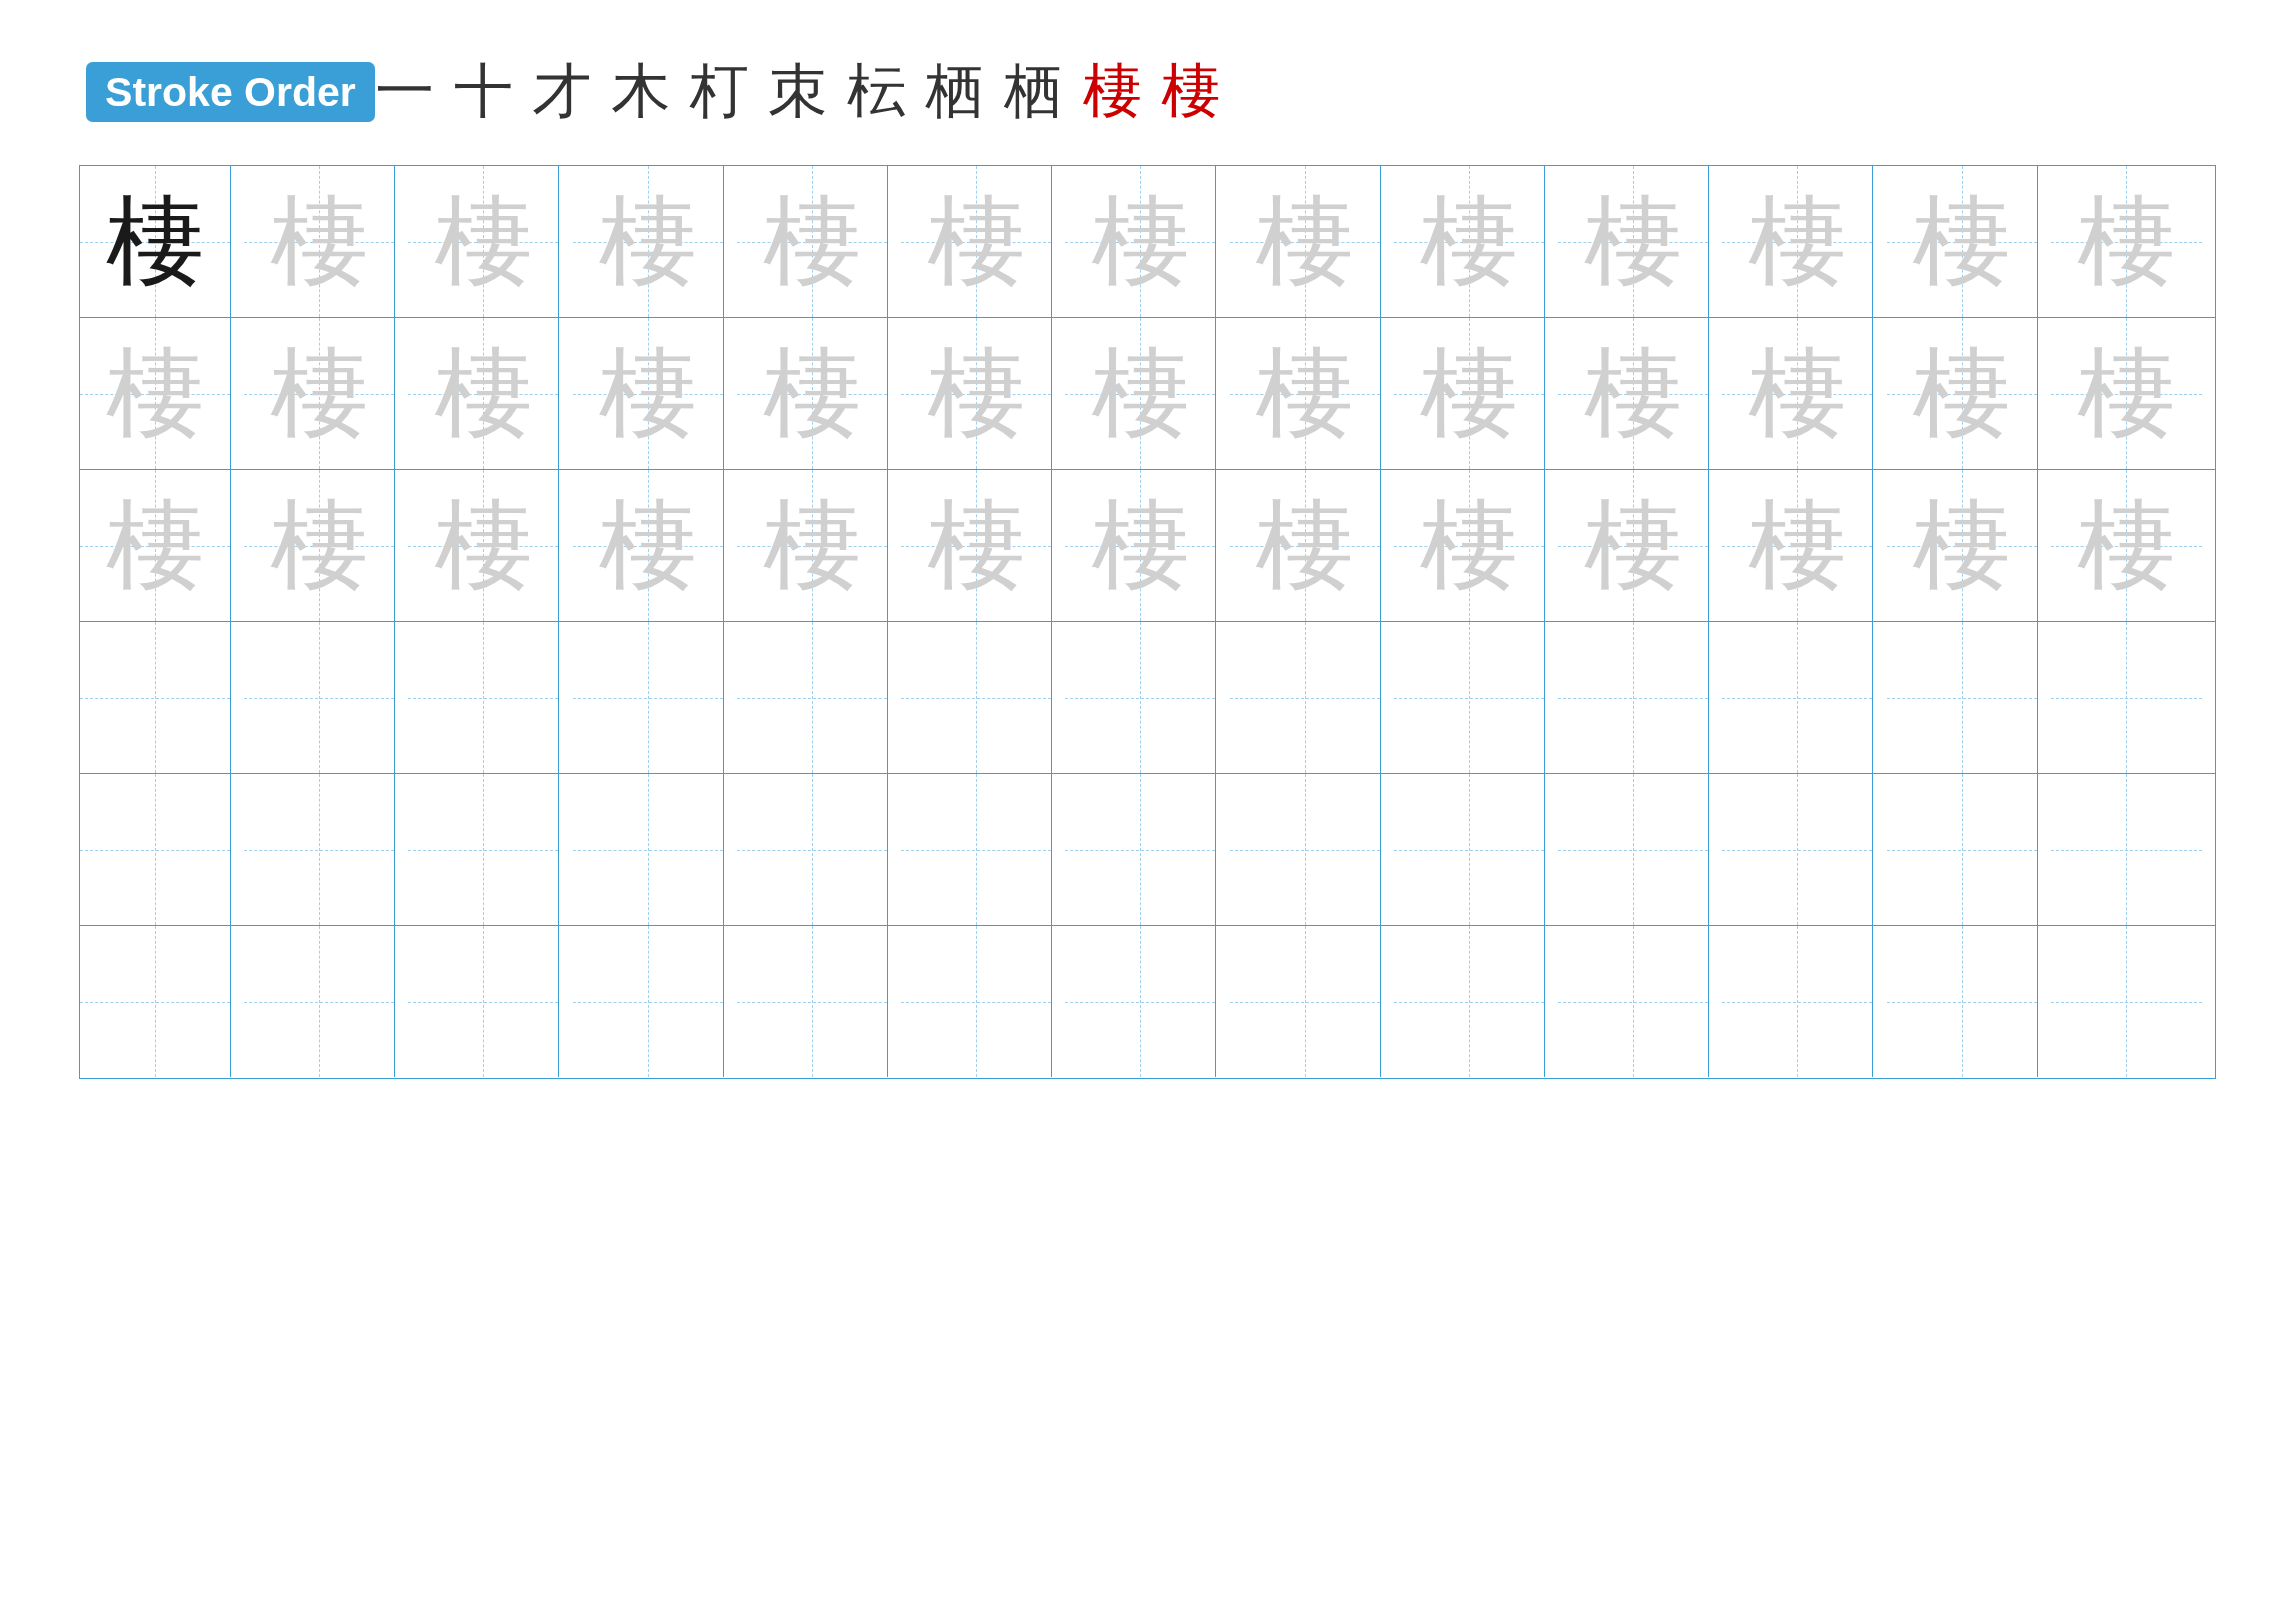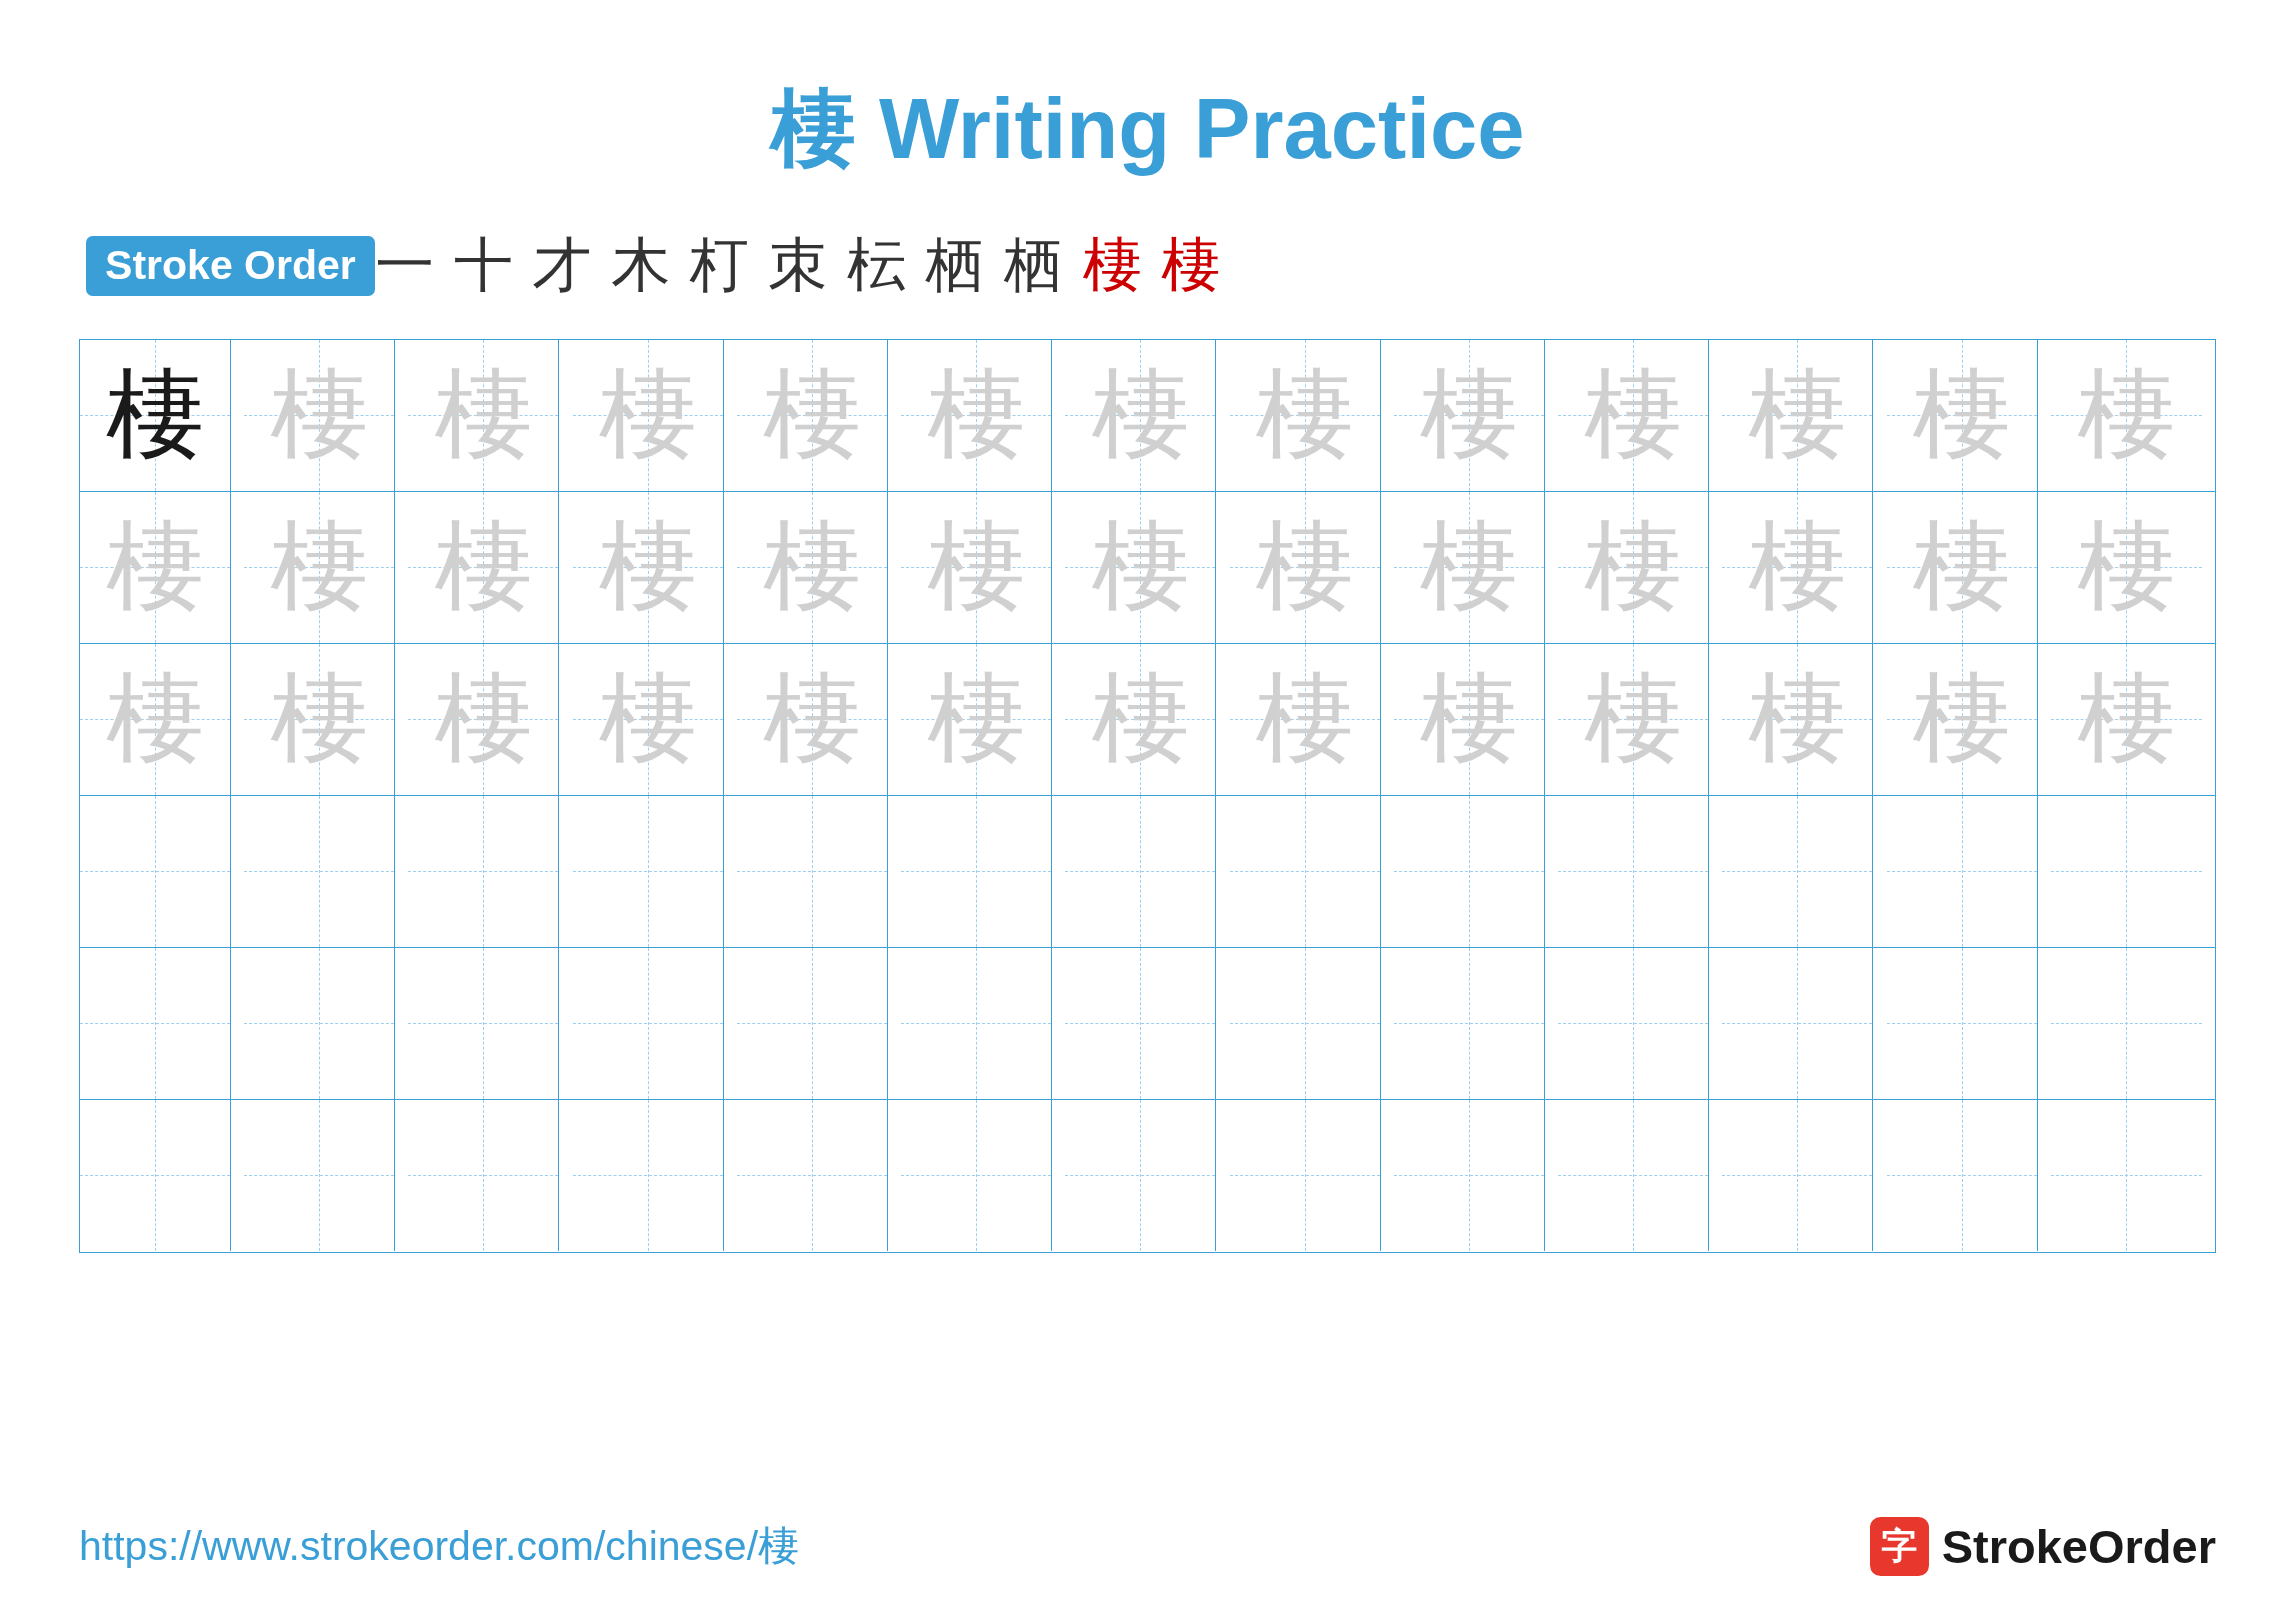--- a/index.html
+++ b/index.html
@@ -180,23 +180,20 @@
       font-size: 47px;
       font-weight: bold;
       color: #1a1a1a;
     }
   </style>
 </head>
 <body>
 
 <div class="page">
 
-  <h1 class="title">
-    <span>棲 Writing Practice</span>
-  </h1>
 
   <div class="stroke-order-row">
     <div class="stroke-order-badge">
       <span>Stroke Order</span>
     </div>
     <div class="stroke-order-chars">
       <span class="stroke-char">一</span>
       <span class="stroke-char">十</span>
       <span class="stroke-char">才</span>
       <span class="stroke-char">木</span>
@@ -381,24 +378,15 @@
       <div class="grid-cell"></div>
       <div class="grid-cell"></div>
       <div class="grid-cell"></div>
       <div class="grid-cell"></div>
       <div class="grid-cell"></div>
       <div class="grid-cell"></div>
     </div>
 
   </div>
 
-  <div class="footer">
-    <span class="footer-url">https://www.strokeorder.com/chinese/棲</span>
-    <div class="footer-brand">
-      <div class="brand-icon">
-        <span>字</span>
-      </div>
-      <span class="brand-text">StrokeOrder</span>
-    </div>
-  </div>
 
 </div>
 
 
 </body></html>

